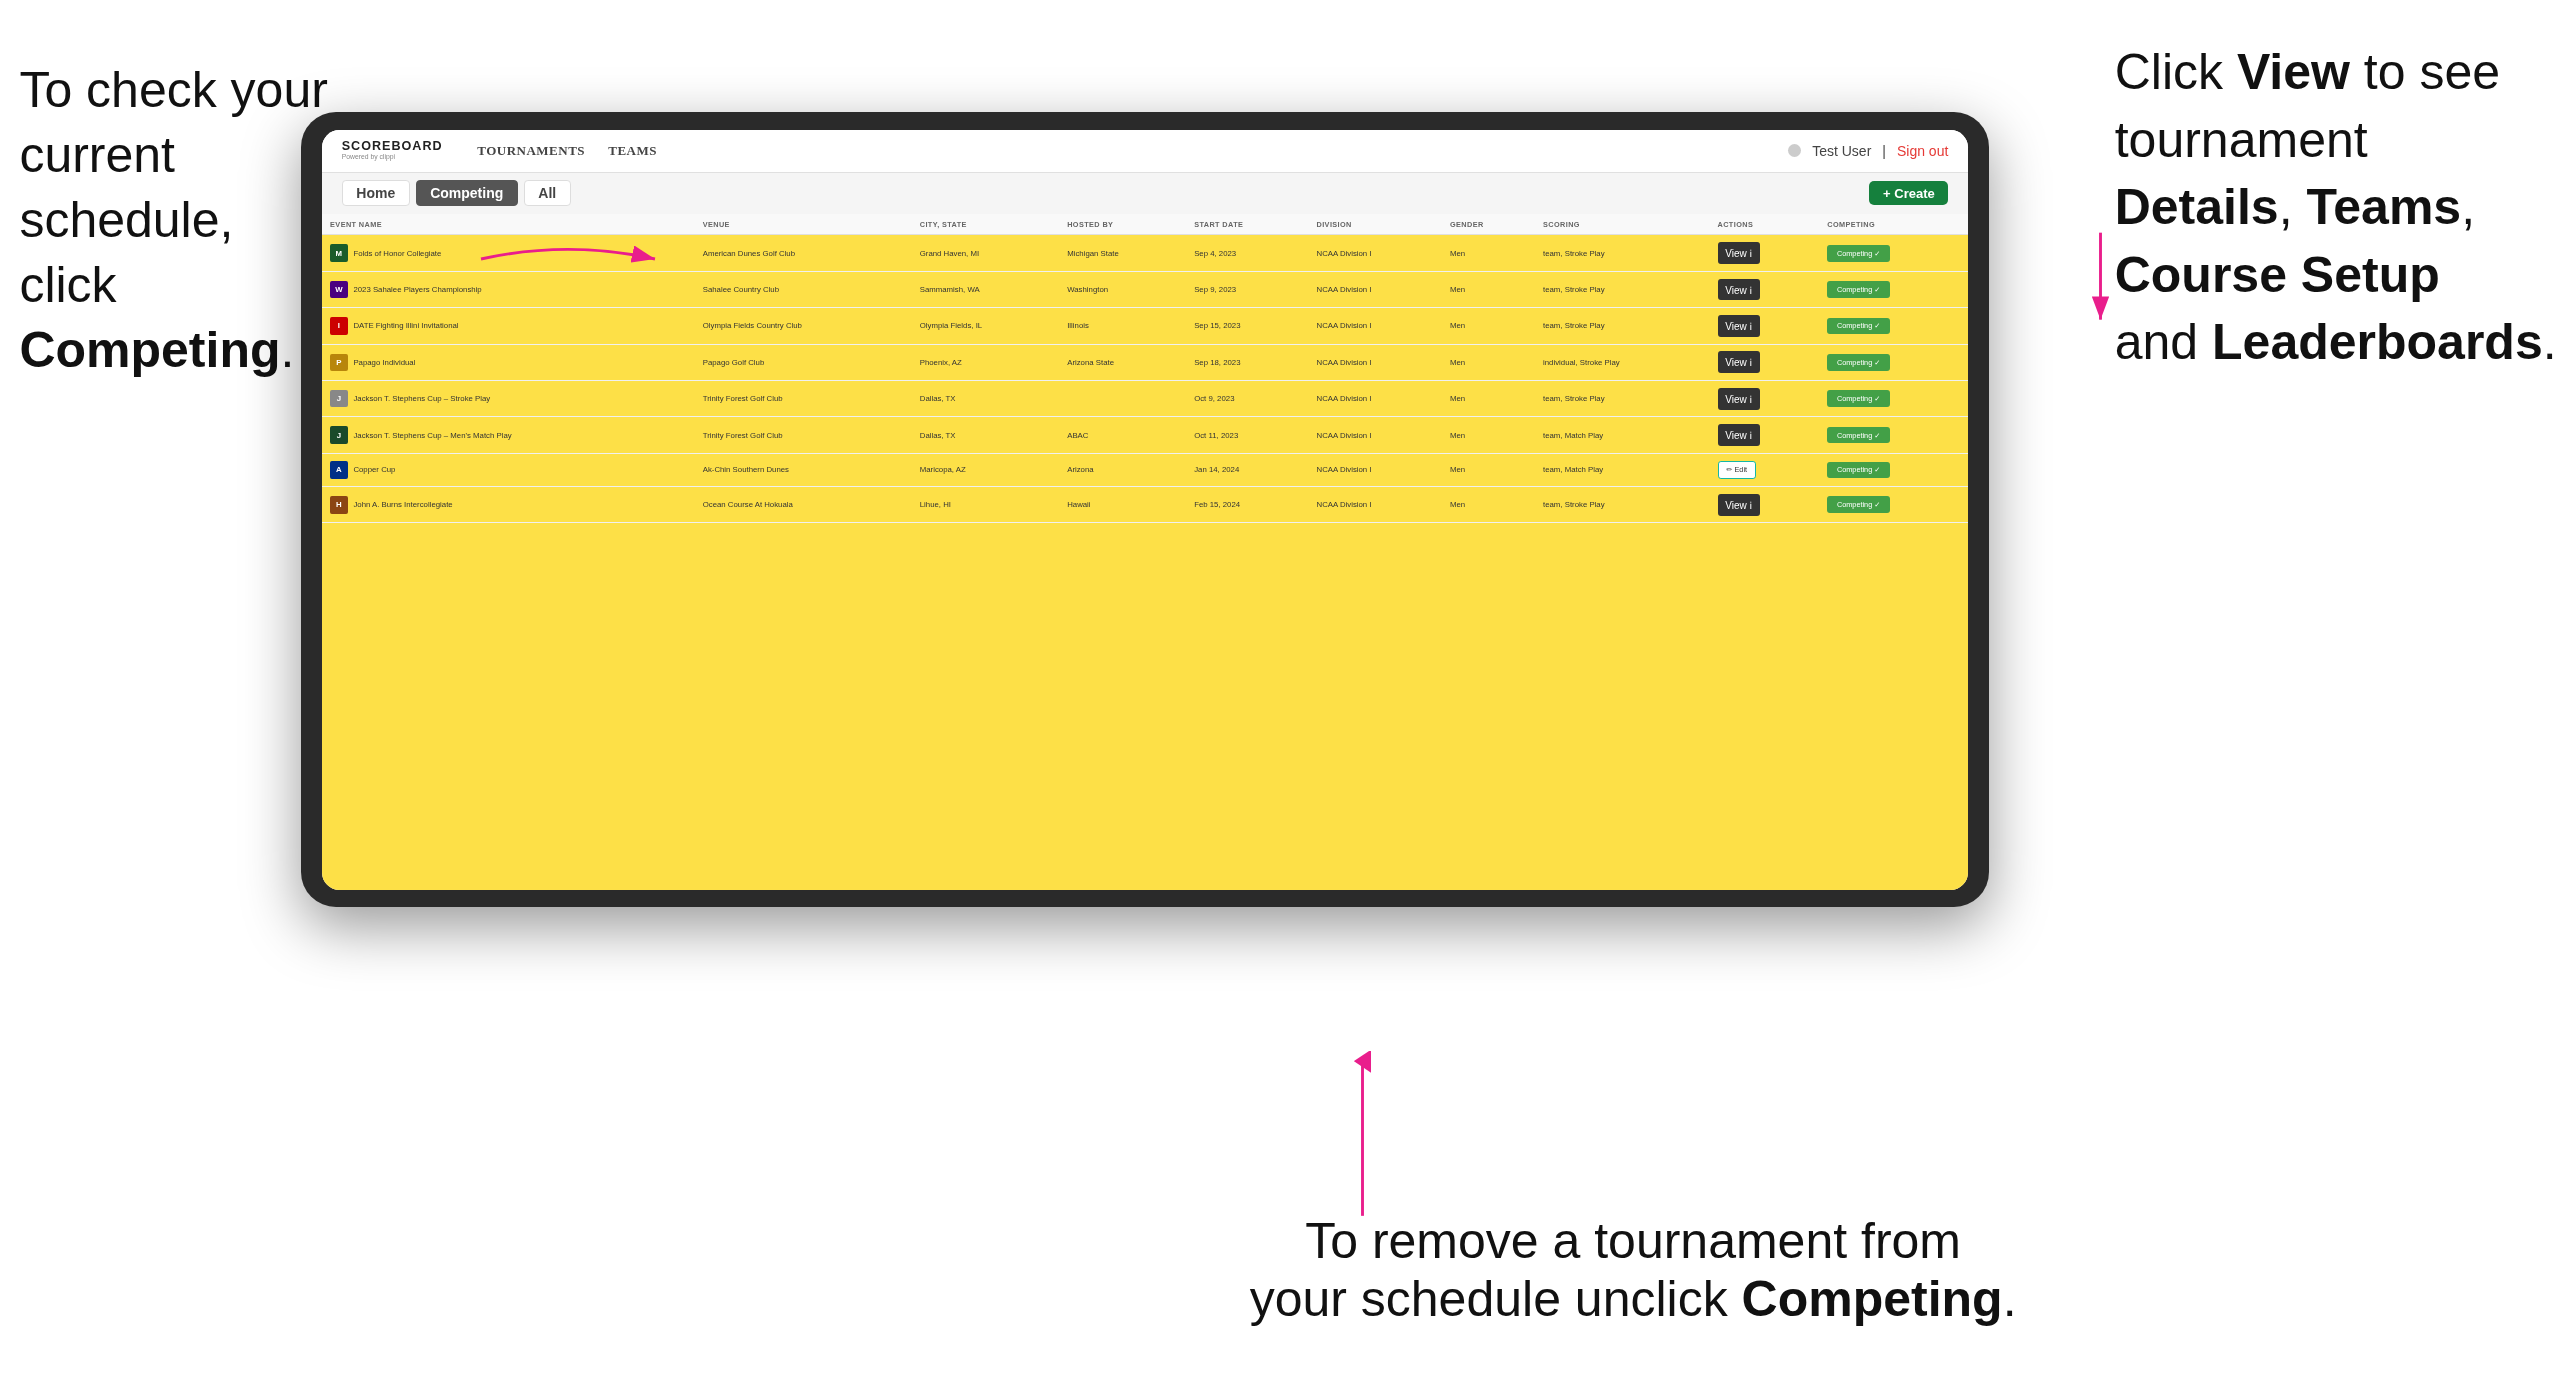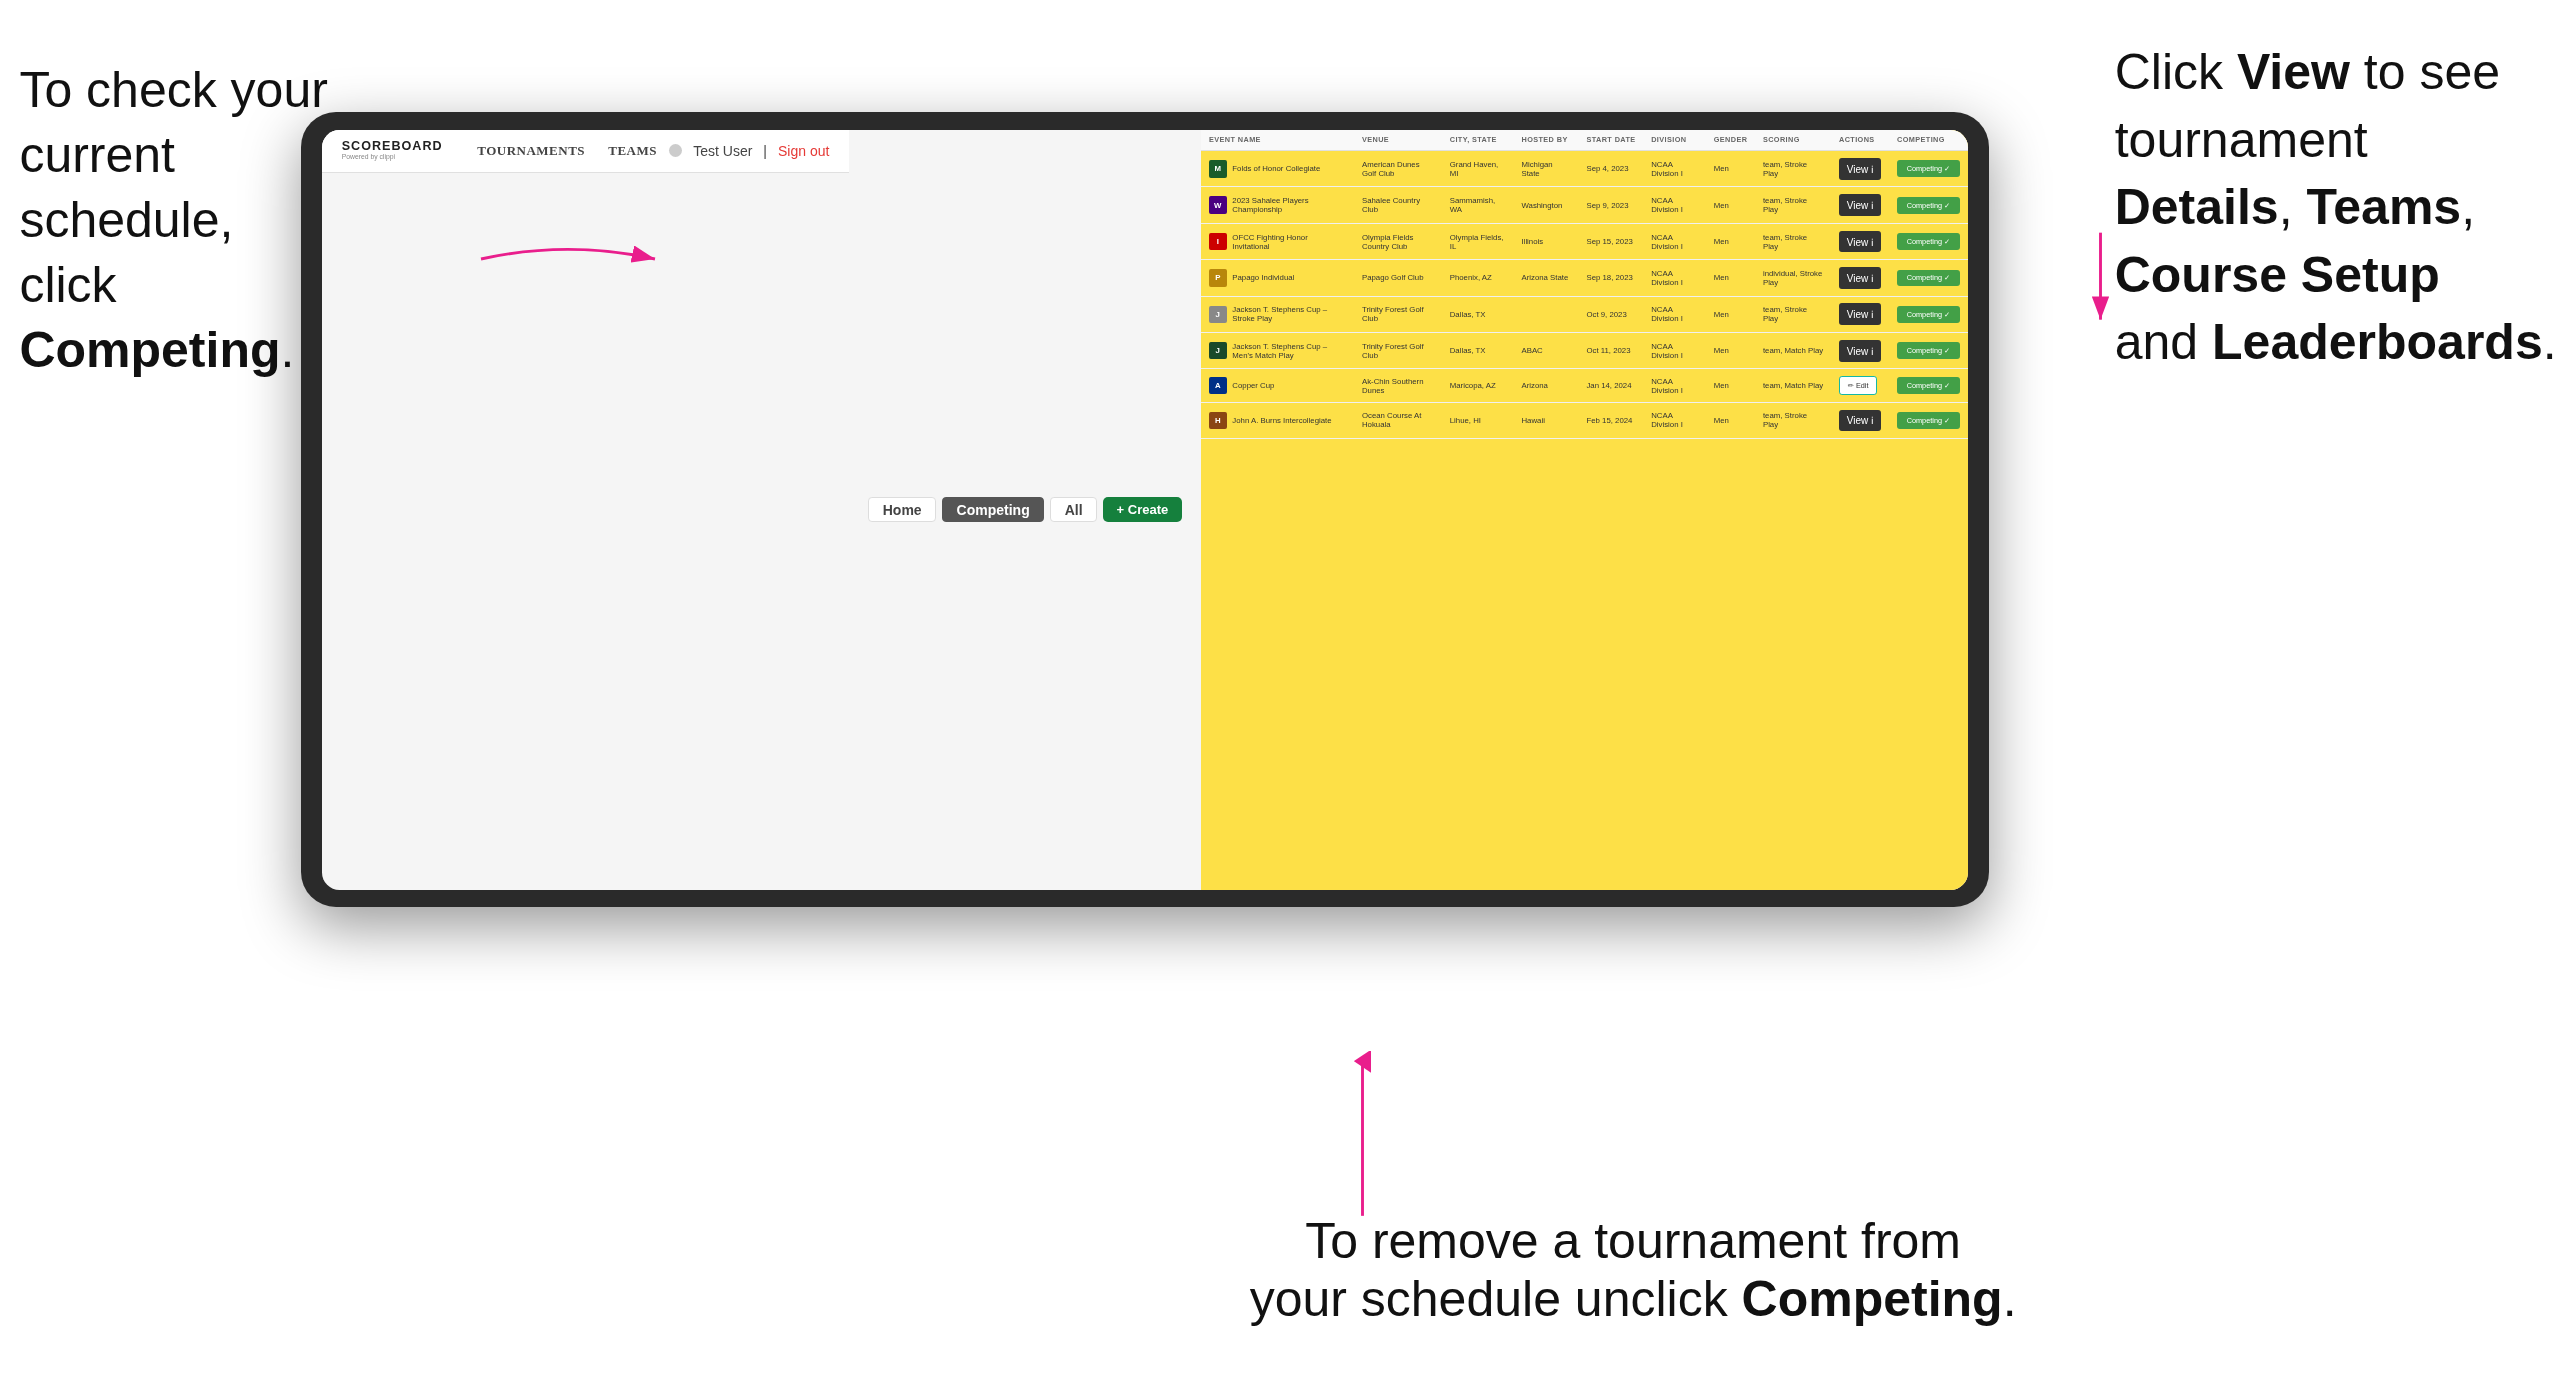--- a/index.html
+++ b/index.html
@@ -60,21 +60,21 @@
       padding: 17.5px 21.3px;
     }
 
     .tablet-screen {
       width: 100%;
       height: 100%;
       background: #f5f5f5;
       border-radius: 17.5px;
       overflow: hidden;
       display: flex;
-      flex-direction: row;
+      flex-direction: column;
     }
 
     
     .navbar {
       background: #fff;
       border-bottom: 1px solid #e0e0e0;
       display: flex;
       align-items: center;
       padding: 0 19.4px;
       height: 43px;
@@ -429,21 +429,21 @@
                 <button class="view-btn">View ℹ</button>
               </td>
               <td>
                 <button class="competing-btn">Competing ✓</button>
               </td>
             </tr>
             <tr>
               <td>
                 <div class="event-name-cell">
                   <div class="team-logo logo-red">I</div>
-                  <span>OFCC Fighting Honor Invitational</span>
+                  <span>DATE Fighting Illini Invitational</span>
                 </div>
               </td>
               <td>Olympia Fields Country Club</td>
               <td>Olympia Fields, IL</td>
               <td>Illinois</td>
               <td>Sep 15, 2023</td>
               <td>NCAA Division I</td>
               <td>Men</td>
               <td>team, Stroke Play</td>
               <td>

